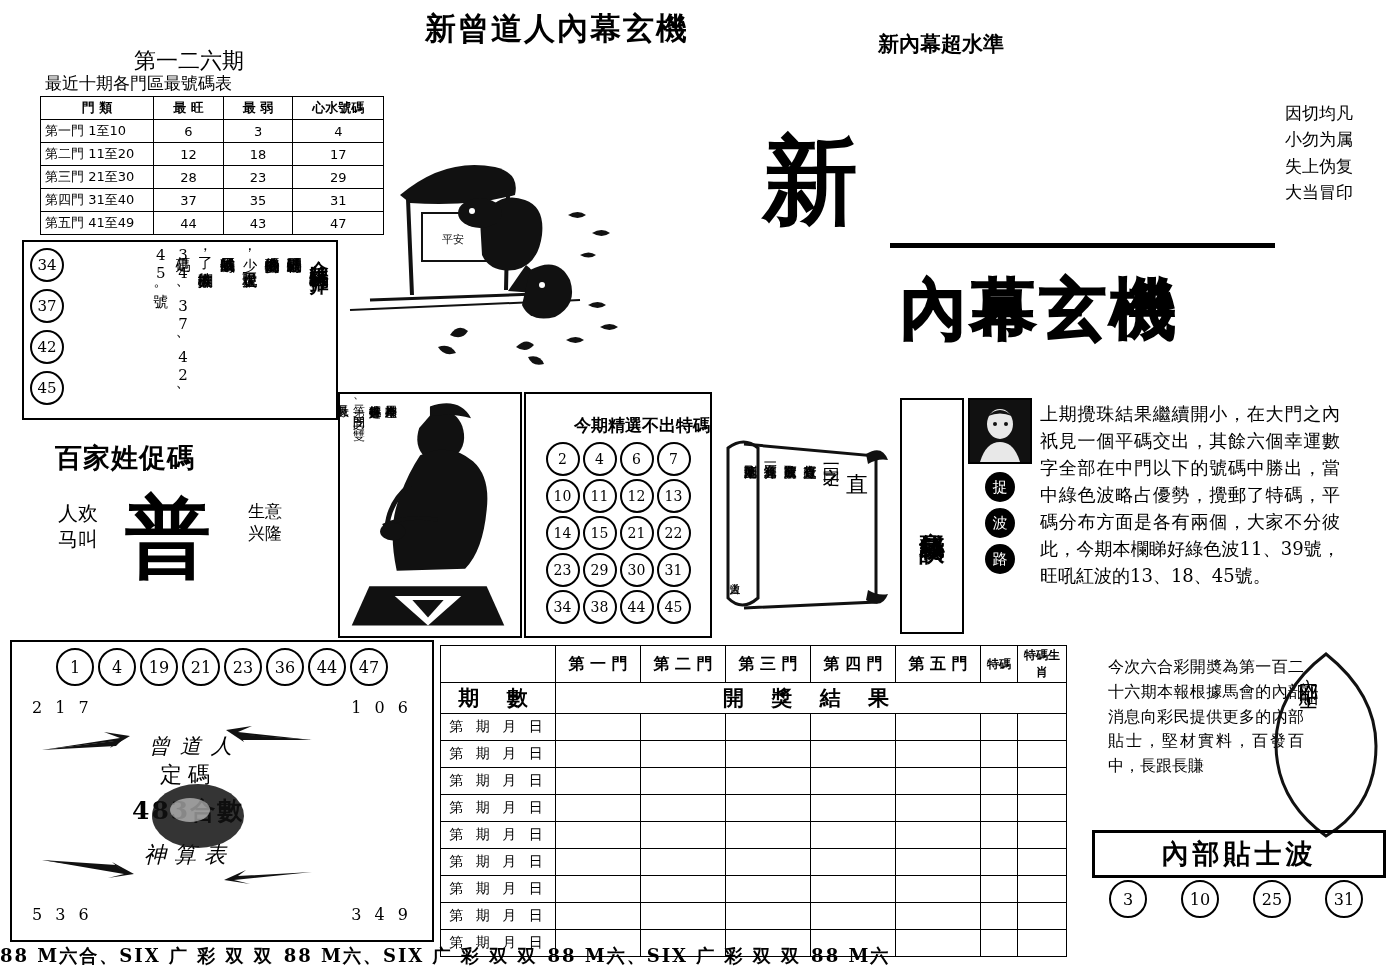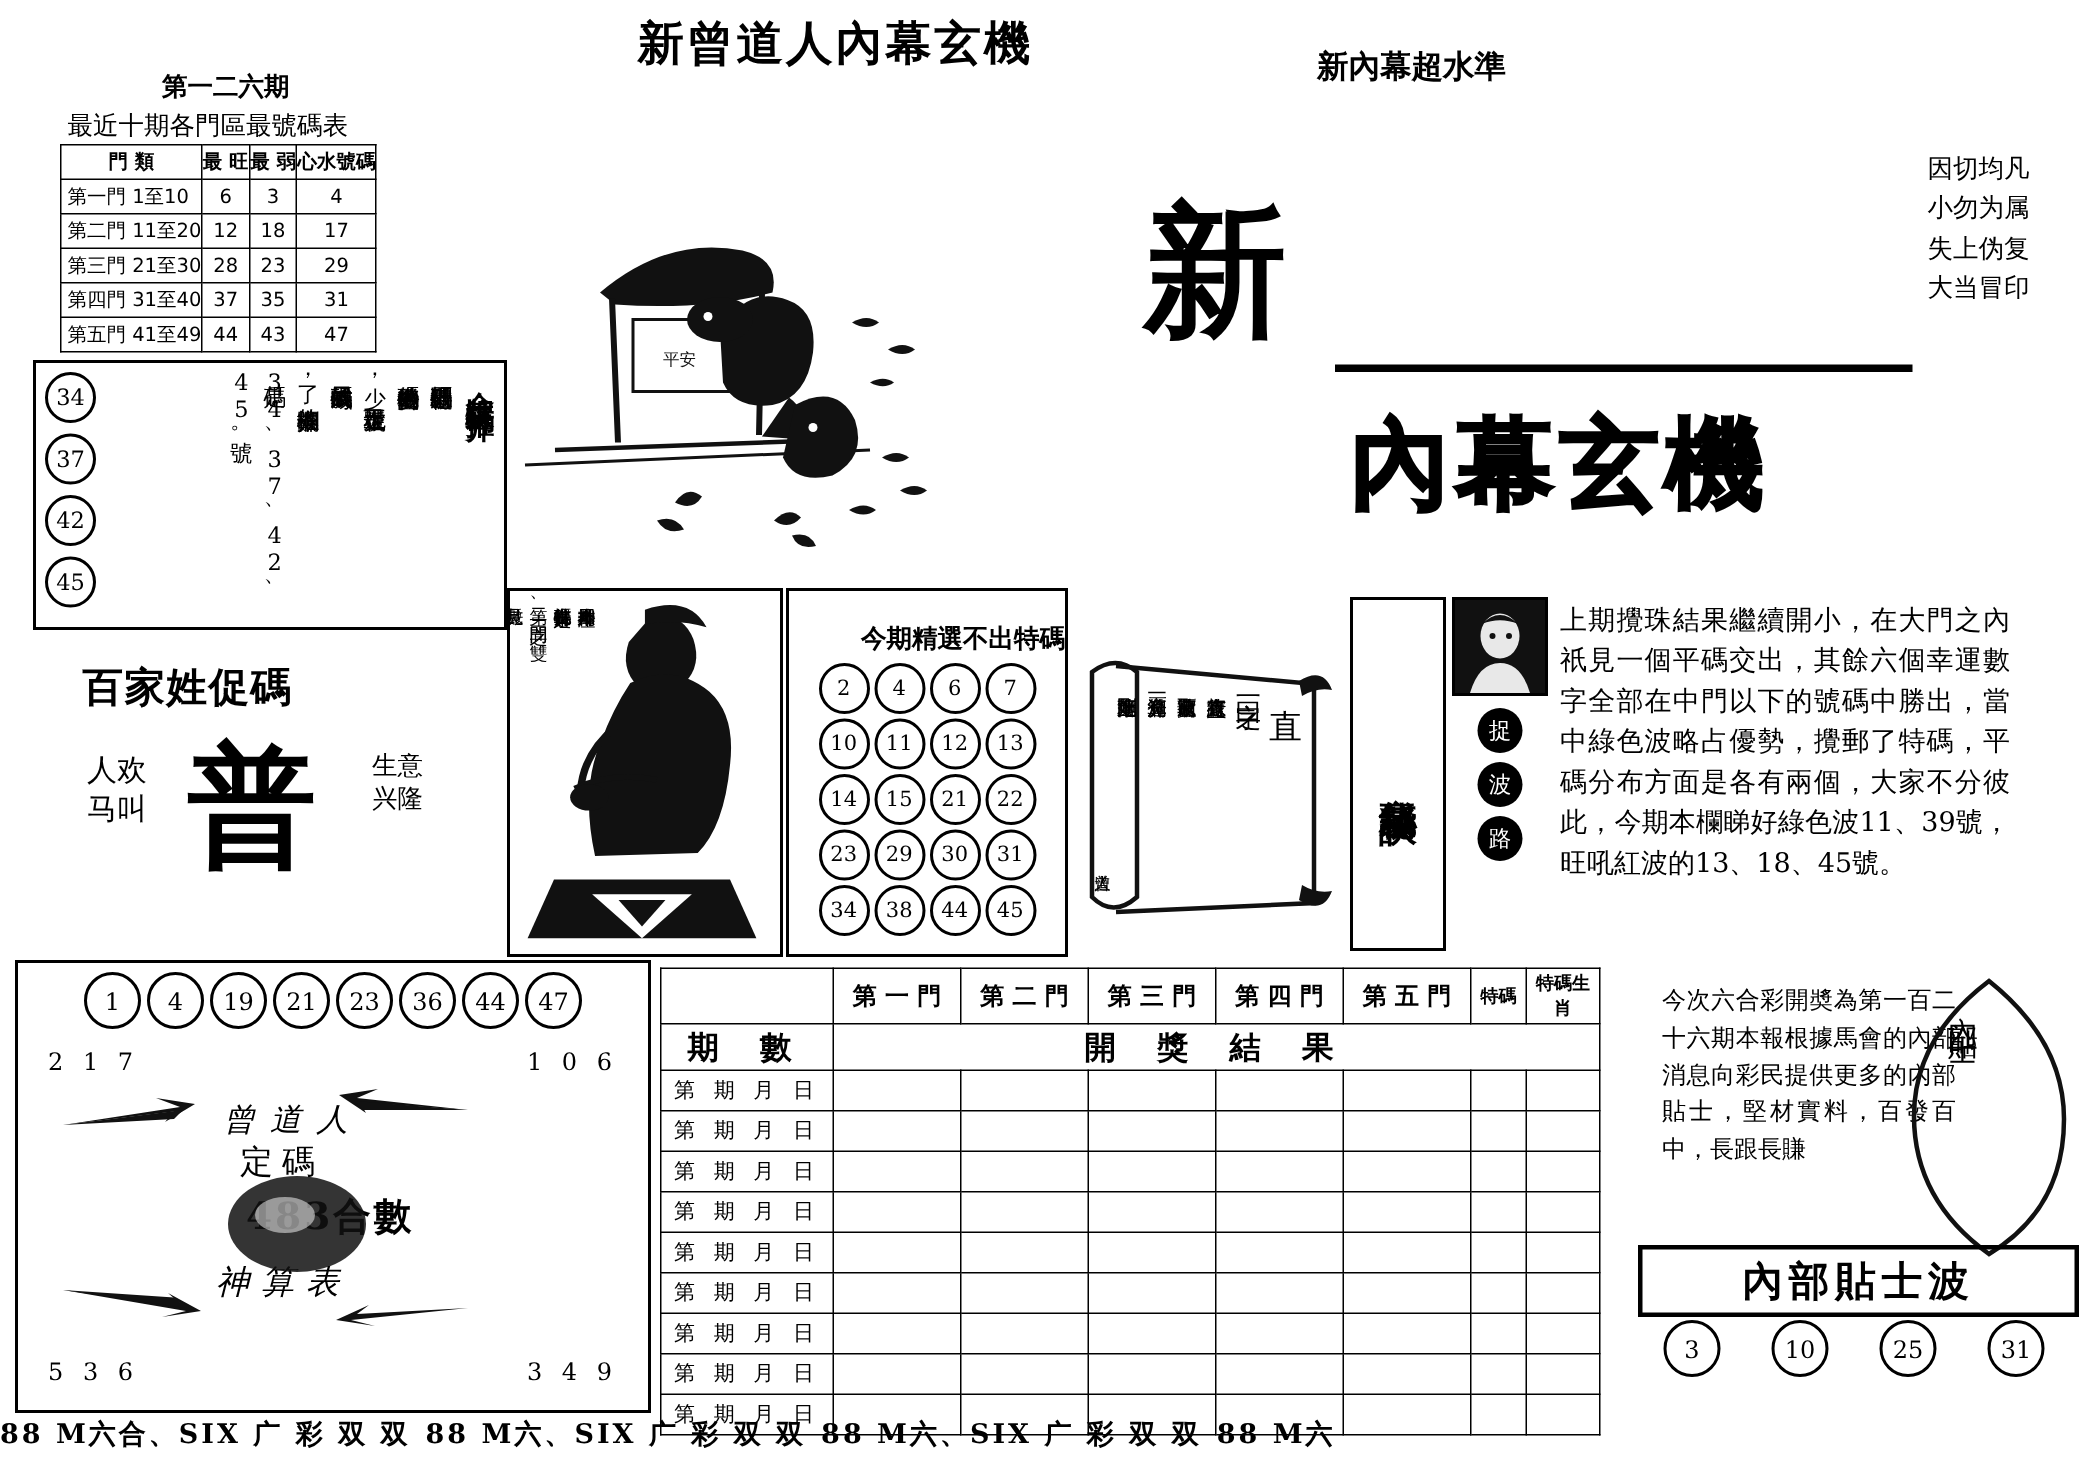--- a/index.html
+++ b/index.html
@@ -1,26 +1,26 @@
 <!DOCTYPE html>
 <html><head>
 <meta charset="utf-8">
 <style>
   html,body{margin:0;padding:0;background:#fff;}
   body{width:1391px;height:971px;position:relative;font-family:"DejaVu Sans","Liberation Sans",sans-serif;color:#000;overflow:hidden;}
   .abs{position:absolute;}
   .ttl{font-family:"DejaVu Serif","Liberation Serif",serif;font-weight:bold;}
   
   #main-title{left:425px;top:8px;font-size:31px;letter-spacing:2px;font-weight:bold;font-family:"DejaVu Serif",serif;}
-  #issue-label{left:108px;top:46px;font-size:17px;font-weight:bold;font-family:"DejaVu Serif",serif;}
+  #issue-label{left:134px;top:46px;font-size:22px;font-weight:normal;font-family:"DejaVu Serif",serif;}
   #sub-title{left:878px;top:30px;font-size:21px;font-weight:bold;font-family:"DejaVu Serif",serif;}
   
   #hotcold-caption{left:45px;top:72px;font-size:17px;font-family:"DejaVu Serif",serif;}
   #hotcold{left:40px;top:96px;border-collapse:collapse;font-size:13px;}
-  #hotcold td,#hotcold th{border:1px solid #000;padding:2px 0;text-align:center;font-weight:normal;}
+  #hotcold td,#hotcold th{border:1px solid #000;padding:2px 19px;text-align:center;font-weight:normal;}
   #hotcold th{font-weight:bold;font-size:13px;}
   #hotcold td.gate{text-align:left;padding-left:4px;white-space:nowrap;}
   
   #vbox{left:22px;top:240px;width:312px;height:176px;border:2px solid #000;}
   #vbox .inner{position:absolute;inset:4px;display:flex;flex-direction:row-reverse;justify-content:flex-start;}
   .vcol{writing-mode:vertical-rl;text-orientation:upright;font-size:15px;line-height:1.35;font-family:"DejaVu Serif",serif;margin-left:2px;height:166px;}
   .vcol.big{font-size:19px;font-weight:bold;letter-spacing:3px;}
   #vnums{position:absolute;left:6px;top:6px;display:flex;flex-direction:column;gap:7px;}
   .circ{border:2px solid #000;border-radius:50%;display:flex;align-items:center;justify-content:center;font-family:"DejaVu Serif",serif;}
   .circ28{width:30px;height:30px;font-size:15px;}
@@ -61,21 +61,21 @@
   
   #bl-panel{left:10px;top:640px;width:420px;height:298px;border:2px solid #000;background:#fff;}
   #bl-nums{display:flex;gap:4px;justify-content:center;margin-top:6px;}
   .bcirc{width:34px;height:34px;border:2px solid #000;border-radius:50%;display:flex;align-items:center;justify-content:center;font-size:16px;font-family:"DejaVu Serif",serif;}
   #bl-217{position:absolute;left:20px;top:56px;font-size:16px;letter-spacing:4px;font-family:"DejaVu Serif",serif;}
   #bl-106{position:absolute;right:20px;top:56px;font-size:16px;letter-spacing:4px;font-family:"DejaVu Serif",serif;}
   #bl-536{position:absolute;left:20px;bottom:16px;font-size:16px;letter-spacing:4px;font-family:"DejaVu Serif",serif;}
   #bl-349{position:absolute;right:20px;bottom:16px;font-size:16px;letter-spacing:4px;font-family:"DejaVu Serif",serif;}
   #bl-brand{position:absolute;left:120px;top:90px;font-size:21px;font-family:"DejaVu Serif",serif;letter-spacing:10px;font-style:italic;margin-left:17px;}
   #bl-ding{position:absolute;left:148px;top:118px;font-size:22px;font-family:"DejaVu Serif",serif;letter-spacing:6px;}
-  #bl-483{position:absolute;left:120px;top:152px;font-size:25px;font-weight:bold;font-family:"DejaVu Serif",serif;letter-spacing:2px;margin-left:32px;}
+  #bl-483{position:absolute;left:120px;top:152px;font-size:25px;font-weight:bold;font-family:"DejaVu Serif",serif;letter-spacing:2px;}
   #bl-shen{position:absolute;left:132px;top:198px;font-size:22px;font-family:"DejaVu Serif",serif;letter-spacing:8px;font-style:italic;}
   
   #res{left:440px;top:645px;border-collapse:collapse;font-size:15px;font-family:"DejaVu Serif",serif;}
   #res th,#res td{border:1.5px solid #000;text-align:center;}
   #res th{font-weight:bold;font-size:16px;height:26px;}
   #res .hdr-big{font-size:21px;letter-spacing:10px;font-weight:bold;}
   #res td.rowlab{width:112px;height:24px;font-size:14px;letter-spacing:4px;}
   #res td.cell{width:82px;}
   #res td.cell-sm{width:32px;}
   

